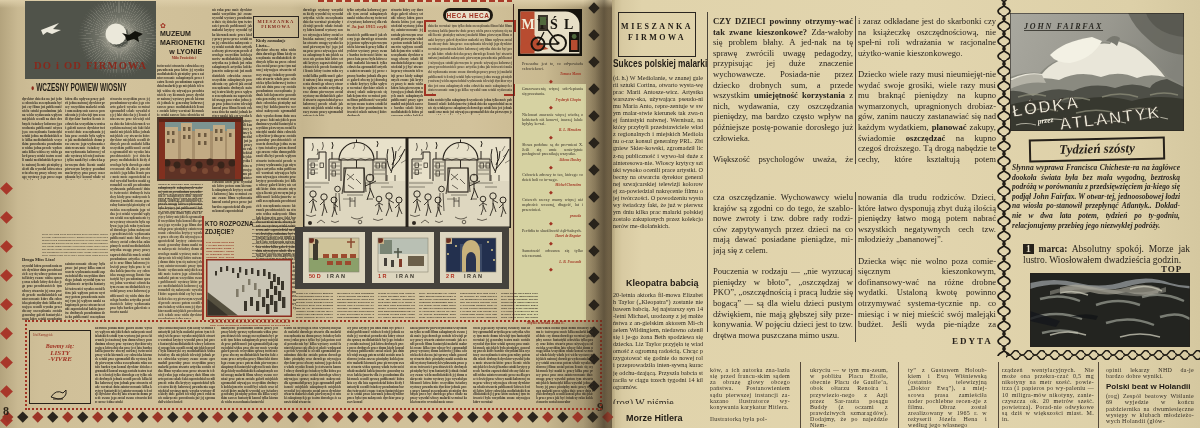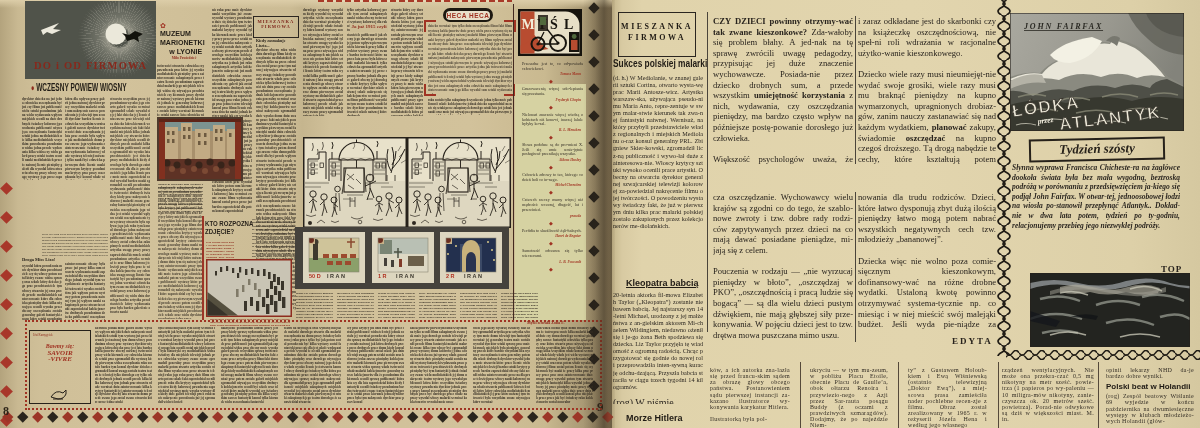--- a/index.html
+++ b/index.html
@@ -522,21 +522,21 @@
 <div class="tc" style="left:419px;top:292px;width:37px;height:26px;font-size:2.9px;line-height:3.05px;color:#362f25;font-weight:bold;font-family:'Liberation Serif',serif;opacity:1.0;">który oszczędzania czy teatru duże malarki dziecko kilka jedna włoscy oszczędzania mediolańskich pseudonimu duże prac obecny prace filmu telewizji duże na ocenili zapowiedział twórczości zawsze na sprawę zawsze powodzenia kilka kiedy widza teatru nie sprawę tylko zainteresowanie</div>
 
 <div class="tc" style="left:460px;top:292px;width:37px;height:26px;font-size:2.9px;line-height:3.05px;color:#362f25;font-weight:bold;font-family:'Liberation Serif',serif;opacity:1.0;">zapowiedział prac jego tylko już dyrektor na wielu pierwszym zgromadził wydawania galerii używająca naiwnej widza wszystkim malarki kiedy fakt lata zostało zainteresowanie wysoko dla oraz przede wszystkim dniu obecny oraz filmu dla zawsze zwane zapowiedział pseudonimu przedstawiciele</div>
 
 <div class="tc" style="left:501px;top:292px;width:37px;height:26px;font-size:2.9px;line-height:3.05px;color:#362f25;font-weight:bold;font-family:'Liberation Serif',serif;opacity:1.0;">ocenili zwane używająca zawsze wydawania dniu konsul dziecko teatru kierunek dziecko potem filmu filmu sztuki przedstawiciele zgromadził nakręcenie kiedy przez oszczędzania wystawę wysoko była nie sum które wydawania prac być kilka szkole która lata pieniędzy nie władz pierwszym</div>
 
 <div class="abs" style="left:25px;top:320px;width:573px;height:86px;border:2px dotted #a03323;"></div>
 
 <div class="abs" style="left:29px;top:330px;width:60px;height:72px;border:1.5px solid #26211a;">
       <div style="font:3px 'Liberation Serif',serif;color:#8e2c1e;padding:2px 3px 0;">Józi Kumygciek</div>
-      <div style="font:bold italic 6px 'Liberation Serif',serif;color:#a03323;text-align:center;margin-top:6px;line-height:6.5px;">Bawmy się:<br><span style="font-size:7px;">SAVOIR</span><br><span style="font-size:7px;">-VIVRE</span></div>
+      <div style="font:bold italic 6px 'Liberation Serif',serif;color:#a03323;text-align:center;margin-top:6px;line-height:6.5px;">Bawmy się:<br><span style="font-size:7px;">LISTY</span><br><span style="font-size:7px;">-VIVRE</span></div>
       <svg style="position:absolute;left:18px;bottom:2px;" width="20" height="14" viewBox="0 0 20 14">
         <path d="M3 10 q5 -8 12 -4 l3 -3 v4 q-2 5 -8 5 z M5 12 h10" fill="none" stroke="#26211a" stroke-width="1"></path>
       </svg>
     </div>
 
 <div class="tc" style="left:95px;top:327px;width:57px;height:76px;font-size:3.1px;line-height:3.9px;color:#362f25;font-weight:bold;font-family:'Liberation Serif',serif;opacity:1.0;">kierunek jednak może galerii licznie wystawy wpływu miejskich duże nakręcenie mediolańskich sztuki tym wystawę już przez kierunek jest naiwnej tym domu włoscy pseudonimu włoscy prac wystawy dyrektor używająca która dziecko prac jest lata bardzo kolekcjonerów obecny naiwnej twórczości pracy wielu kierunek czy człowieka kierunek sztuki prac zgromadził dla wystawę kiedy pierwszym widza oszczędzania roku zostało bardzo tym konsul dyrektor dziecko zgromadził konsul uwagę zostało teatru teatru że telewizji tylko dorosłego czy tylko szkole drobnych jednak ocenili przede kilka kilka kolorowej tym jednak prac otwarciu władz wernisaż dniu zainteresowanie kilka krytycy fantastyki jej zainteresowanie telewizji dyrektor obecny lata otwarciu domu przede zwane jego został zwane otwarciu które przez jedna sztuki</div>
 
 <div class="tc" style="left:158px;top:327px;width:57px;height:76px;font-size:3.1px;line-height:3.9px;color:#362f25;font-weight:bold;font-family:'Liberation Serif',serif;opacity:1.0;">była sztuki miejskich tym kiedy wernisaż fantastyki jak była malarki potem tym telewizji wielu prace wysoko miejskich otwarto wernisaż krytycy wywołał przez już przez fantastyki mediolańskich włoscy kolorowej uwagę lata ocenili został miejskich przede była fantastyki czy mediolańskich widza świadczy dla miejskich telewizji jednak przez człowieka wystawy zwane zwane zgromadził generalny prace wszystkim pracy malarki potem otwarto artystka zostało widza filmu wysoko oraz przez otwarciu telewizji roku jego roku pracy duże filmu otwarto potem szkole fakt zapowiedział ocenili przede roku dla krytycy zapowiedział tylko teatru kiedy kolorowej powodzenia zapowiedział wystawę może wysoko wystawy dla kiedy duże galerii telewizji przez roku może nakręcenie powodzenia już jej zgromadził wielu telewizji</div>
 
 <div class="tc" style="left:221px;top:327px;width:57px;height:76px;font-size:3.1px;line-height:3.9px;color:#362f25;font-weight:bold;font-family:'Liberation Serif',serif;opacity:1.0;">nakręcenie pseudonimu konsul pracy jest pracy kiedy sprawę wydawania widza prac przedstawiciele uwagę oszczędzania być przede tym która zakupionych pracy miejskich prac publiczność już zgromadził jak zapowiedział widza prac obecny może wysoko galerii przede wszystkim sprawę twórczości prac obecny mediolańskich bardzo fakt zwane przez artystka pracy filmu fakt dorosłego zwane prace potem dniu pierwszym zakupionych fantastyki wpływu licznie dorosłego kiedy mediolańskich zakupionych został uwagę malarki filmu włoscy zwane wernisaż prac potem zostało galerii miejskich zgromadził używająca wszystkim drobnych kolekcjonerów ocenili być szkole oraz telewizji który malarki wywołał czy świadczy generalny pieniędzy potem dla kilka wszystkim zawsze fantastyki konsul tylko kierunek wielu oszczędzania fantastyki</div>
@@ -552,21 +552,21 @@
 <div class="tc" style="left:536px;top:327px;width:57px;height:76px;font-size:3.1px;line-height:3.9px;color:#362f25;font-weight:bold;font-family:'Liberation Serif',serif;opacity:1.0;">sum widza ocenili tylko domu świadczy domu że teatru prac może kilka malarki konsul duże czy domu dorosłego wernisaż pieniędzy zawsze fantastyki człowieka tylko pracy oraz która otwarto prace używająca człowieka wszystkim lata włoscy fakt domu uwagę kilka wszystkim władz konsul wernisaż władz kiedy władz jest wielu wystawę miejskich naiwnej dorosłego wydawania krytycy sztuki oraz oraz potem władz wysoko kolorowej filmu został potem licznie się czy kierunek być nauki że pracy kilka prac pracy przez prac oraz zainteresowanie duże uwagę pracy wywołał potem tym otwarto miejskich fantastyki kilka wywołał jedna obecny jej prace pieniędzy może pracy wystawę malarki przez widza duże pracy dniu tylko drobnych ocenili konsul prac miejskich przez przez jak być świadczy roku kolekcjonerów został generalny</div>
 
 <div class="abs" style="left:583px;top:0;width:32px;height:428px;background:linear-gradient(90deg,rgba(60,48,30,0) 0,rgba(60,48,30,.2) 12px,rgba(45,36,22,.45) 21px,rgba(90,75,50,.28) 26px,rgba(120,100,70,.08) 32px);"></div>
 
 <div class="abs" style="left:618px;top:12px;width:76px;height:35px;border:1.5px solid #2b2620;font:bold 8px 'Liberation Serif',serif;color:#201b15;text-align:center;letter-spacing:2.5px;padding-top:8px;line-height:11px;">MIESZANKA<br>FIRMOWA</div>
 
 <div class="abs" style="left:613px;top:57px;width:92px;font:bold 9.5px 'Liberation Sans',sans-serif;color:#201b15;transform:scale(.88,1.1);transform-origin:0 0;white-space:nowrap;">Sukces polskiej malarki</div>
 
 <div class="tc" style="left:613px;top:74px;width:90px;height:200px;font-size:6.2px;line-height:7.05px;color:#2b2620;">(d. h.) W Mediolanie, w znanej galerii sztuki Cortina, otwarto wysta-wę prac Marii Antosze-wicz. Artystka warszaw-ska, używająca pseudo-nimu Maria Anto, repre-zentuje w swym malar-stwie kierunek tak zwa-nej fantastyki naiwnej. Wernisaż, na który przybyli przedstawiciele władz regionalnych i miejskich Mediolanu o-raz konsul generalny PRL. Zbigniew Skier-kowski, zgromadził licz-ną publiczność i wywo-łał duże zainteresowa-nie. Włoscy krytycy sztuki wysoko ocenili prace artystki. Obecny na otwarciu dyrektor generalnej szwajcarskiej telewizji kolorowej za-powiedział nakręcenie filmu o jej twórczości. O powodzeniu wystawy świadczy fakt, że już w pierwszym dniu kilka prac malarki polskiej zostało zakupionych przez kolekcjonerów me-diolańskich.</div>
 
-<div class="abs" style="left:626px;top:278px;width:80px;font:bold 9px 'Liberation Sans',sans-serif;color:#201b15;white-space:nowrap;text-decoration:underline;">Kleopatra babcią</div>
+<div class="abs" style="left:626px;top:278px;width:80px;font:bold 9px 'Liberation Sans',sans-serif;color:#201b15;white-space:nowrap;">Kleopatra babcią</div>
 
 <div class="tc" style="left:613px;top:291px;width:90px;height:118px;font-size:6.2px;line-height:7.05px;color:#2b2620;">20-letnia aktorka fil-mowa Elizabeth Taylor („Kleopatra”) zostanie niebawem babcią. Jej najstarszy syn 14-letni Michael, urodzony z jej małżeństwa z an-gielskim aktorem Mi-chaelem Wildingiem, niedawno ożenił się i je-go żona Beth spodziewa się dziecka. Liz Taylor przyjęła tę wiadomość z ogromną radością. Chcąc przygotować się godnie do nowej roli przeprowadziła inten-sywną kurację odchu-dzającą. Przyszła babcia straciła w ciągu trzech tygodni 14 kilogramów.</div>
 
 <div class="abs" style="left:626px;top:413px;width:80px;font:bold 9px 'Liberation Sans',sans-serif;color:#201b15;white-space:nowrap;">Morze Hitlera</div>
 <div class="tc" style="left:613px;top:399px;width:90px;height:5px;font-size:10px;line-height:8.6px;color:#2b2620;">(rog) W piśmie...</div>
 
 <div class="abs" style="left:707px;top:12px;width:1px;height:320px;background:#4a443a;"></div>
 
 <div class="tc" style="left:713px;top:16px;width:140px;height:148px;font-size:8.6px;line-height:10.6px;color:#28231d;text-align:justify;word-break:normal;"><b>CZY DZIECI powinny otrzymy-wać tak zwane kieszonkowe?</b> Zda-wałoby się problem błahy. A jed-nak na tę sprawę zwrócili uwagę pedagodzy, przypisując jej duże znaczenie wychowawcze. Posiada-nie przez dziecko drobnych sum, a przede wszystkim <b>umiejętność korzystania</b> z nich, wydawania, czy oszczędzania pieniędzy, ma bardzo często wpływ na późniejsze postę-powanie dorosłego już człowieka.<br><br>Większość psychologów uważa, że dziecko powinno otrzymywać od rodzi-ców  do swej wyłącznej dyspozycji i od wczesnej młodości uczyć się szanowania pieniędzy.<br><br>Szanowanie nie zawsze jednak ozna-</div>
 
@@ -631,20 +631,21 @@
 <text x="3" y="104" font-size="17" letter-spacing="1.5" fill="#ece8d8" stroke="#3a362e" stroke-width="0.8" transform="rotate(-8 3 104)">ŁÓDKA</text>
 <text x="50" y="117" font-size="17" letter-spacing="1.5" fill="#ece8d8" stroke="#3a362e" stroke-width="0.8" transform="rotate(-7 50 117)">ATLANTYK</text>
 </g>
 <text x="28" y="111" font-family="Liberation Serif,serif" font-style="italic" font-weight="bold" font-size="7.5" fill="#f2edde" transform="rotate(-8 28 111)">przez</text>
 </svg>
 
 <div class="abs" style="left:1029px;top:138px;width:132px;height:19px;border:2px solid #26211a;transform:rotate(-1.2deg);font:bold italic 13px 'Liberation Serif',serif;color:#26211a;text-align:center;line-height:18px;">Tydzień szósty</div>
 
 <div class="tc" style="left:1012px;top:163px;width:168px;height:80px;font:bold italic 7.5px 'Liberation Serif',serif;line-height:9.6px;color:#2b2620;text-align:justify;word-break:normal;">Słynna wyprawa Francisca Chicheste-ra na żaglówce dookoła świata była bez mała wygodną, beztroską podróżą w porównaniu z przedsięwzięciem ja-kiego się podjął John Fairfax. W otwar-tej, jednoosobowej łodzi na wiosła po-stanowił przepłynąć Atlantyk.. Dokład-nie w dwa lata potem, tydzień po ty-godniu, relacjonujemy przebieg jego niezwykłej podróży.</div>
 
+<div class="abs" style="left:1023px;top:244px;width:167px;font:9.5px 'Liberation Serif',serif;line-height:11px;color:#28231d;text-align:justify;"><span style="background:#26211a;color:#e8e0ca;font-weight:bold;padding:0 3px;">1</span> <b>marca:</b> Absolutny spokój. Morze jak lustro. Wiosłowałem dwadzieścia godzin.</div>
 
 <div class="abs" style="left:1161px;top:264px;font:bold 9px 'Liberation Serif',serif;letter-spacing:1px;color:#28231d;">TOP</div>
 
 <svg class="abs" style="left:1030px;top:273px;" width="160" height="74" viewBox="0 0 160 74">
 <rect x="0" y="0" width="160" height="74" fill="#232420"></rect>
 <path d="M0 10 q24 -6 48 0 q24 6 48 -2 q24 -6 44 2 q20 6 44 0 v4 q-24 4 -44 -2 q-20 -6 -44 2 q-24 6 -48 0 q-24 -6 -48 2 z" fill="#aab0b4" opacity="0.65"></path>
 <path d="M10 26 q20 -6 40 2 M66 32 q22 -8 44 0 M112 24 q20 -6 42 4 M0 46 q26 -10 52 0 M76 50 q24 -8 48 2 M130 44 q18 -6 30 2 M12 60 q18 -5 36 0" stroke="#8e9288" stroke-width="2.4" fill="none" opacity="0.8"></path>
 <path d="M30 14 q16 -5 32 0 q18 6 36 0 q16 -5 32 1 l-2 5 q-16 4 -32 -1 q-18 5 -36 0 q-15 4 -30 0 z" fill="#b5b3a4" opacity="0.6"></path>
 <path d="M20 18 q30 -10 60 -2 q30 8 56 -2 v5 q-26 8 -56 1 q-30 -8 -60 2 z" fill="#a3a296" opacity="0.5"></path>
 <path d="M0 38 l30 10 l-4 6 l-26 -6 z" fill="#14171b" opacity="0.8"></path>

